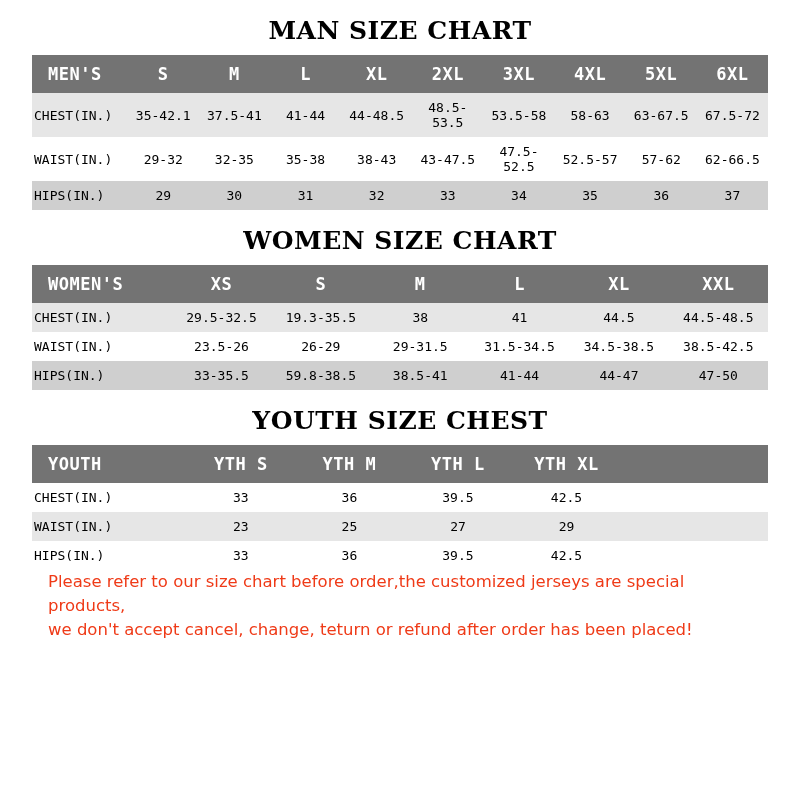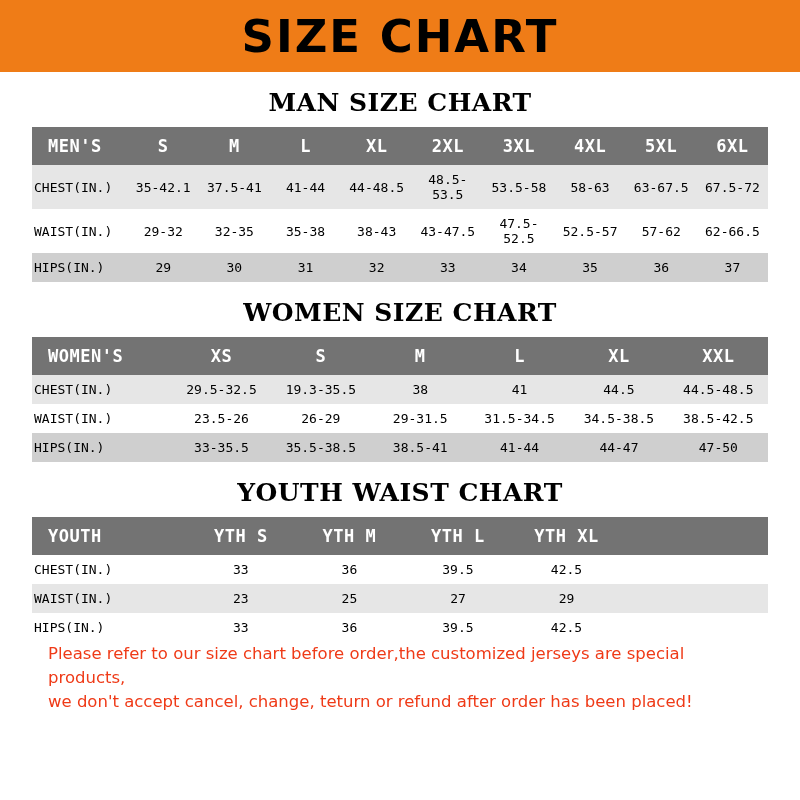--- a/index.html
+++ b/index.html
@@ -104,23 +104,20 @@
     color: #ef3a17;
     line-height: 1.45;
     text-align: left;
   }
 </style>
 </head>
 <body>
 
 <div class="page">
 
-  <div class="header-band">
-    <div class="header-title">SIZE CHART</div>
-  </div>
 
   <div class="content">
 
     <div class="section">
       <div class="section-title">MAN SIZE CHART</div>
       <table class="size-table men-table">
         <colgroup>
           <col class="c0">
             <col>
             <col>
@@ -221,32 +218,32 @@
             <td>23.5-26</td>
             <td>26-29</td>
             <td>29-31.5</td>
             <td>31.5-34.5</td>
             <td>34.5-38.5</td>
             <td>38.5-42.5</td>
           </tr>
           <tr class="row-gray">
             <td class="label-col">HIPS(IN.)</td>
             <td>33-35.5</td>
-            <td>35.5-38.5</td>
+            <td>59.8-38.5</td>
             <td>38.5-41</td>
             <td>41-44</td>
             <td>44-47</td>
             <td>47-50</td>
           </tr>
         </tbody>
       </table>
     </div>
 
     <div class="section">
-      <div class="section-title">YOUTH WAIST CHART</div>
+      <div class="section-title">YOUTH SIZE CHEST</div>
       <table class="size-table youth-table">
         <colgroup>
           <col class="c0">
             <col>
             <col>
             <col>
             <col>
             <col class="spacer">
         </colgroup>
         <tbody>

